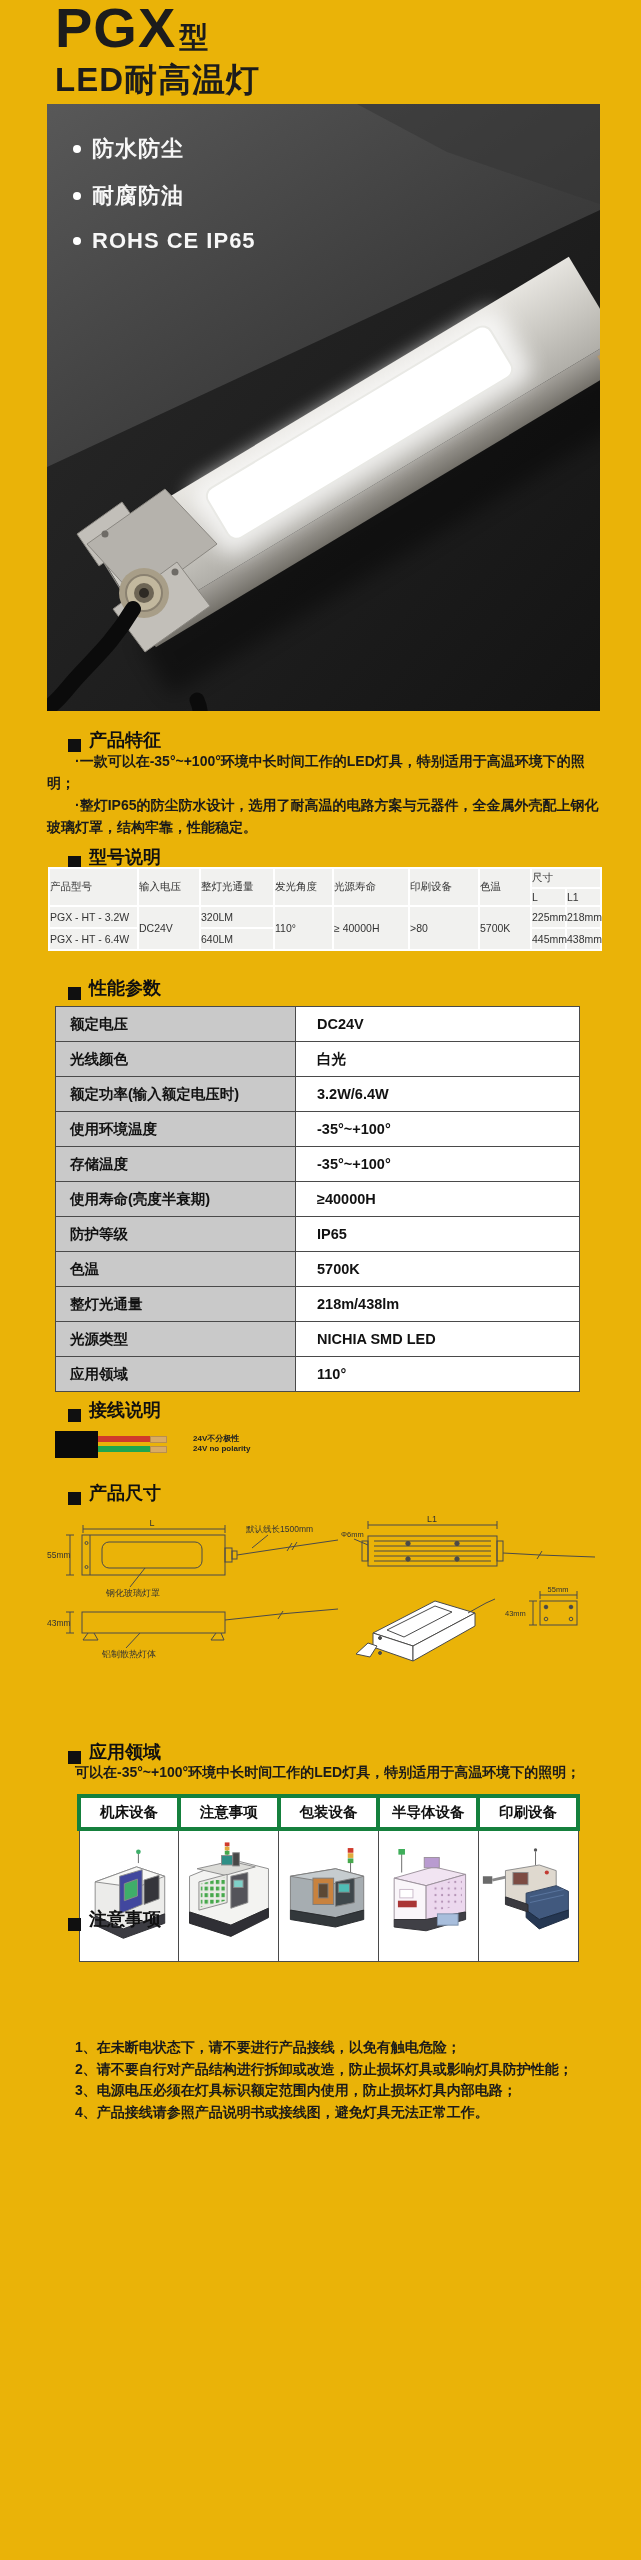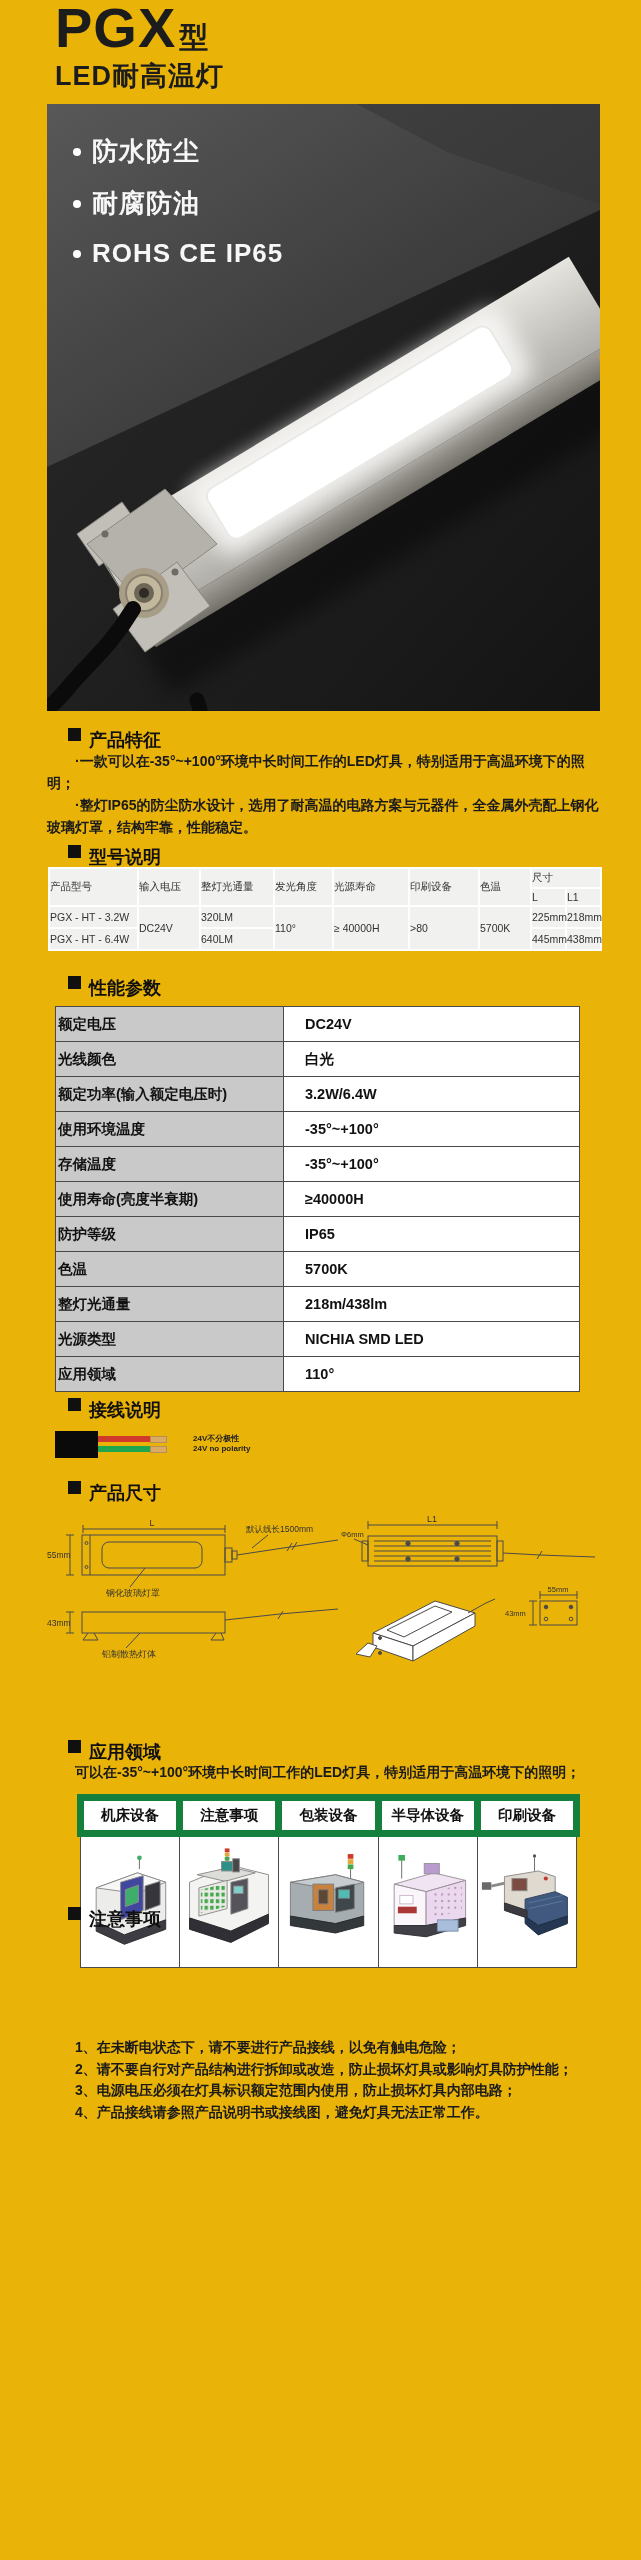--- a/index.html
+++ b/index.html
@@ -5,62 +5,62 @@
   html,body { margin:0; padding:0; background:#ffffff; }
   #page {
     position:relative; width:641px; height:2560px; margin:0 auto;
     background:#eab308; color:#1a1a1a; overflow:hidden;
     font-family:"Liberation Sans","DejaVu Sans",sans-serif;
   }
   
   #brand { position:absolute; top:0px; left:55px; }
   .brand-main { font-size:56px; font-weight:900; line-height:1.0; letter-spacing:1px; color:#1c1c1c; }
   .brand-suffix { font-size:29px; font-weight:900; color:#1c1c1c; margin-left:3px; }
-  .brand-sub { font-size:27px; font-weight:900; color:#1c1c1c; margin-top:0px; letter-spacing:1px;text-align:center; }
+  .brand-sub { font-size:33px; font-weight:900; color:#1c1c1c; margin-top:0px; letter-spacing:1px;text-align:center; }
   
   #hero { position:absolute; top:104px; left:47px; width:553px; height:607px; background:#1d1d1d; overflow:hidden; }
   #hero svg.hero-art { position:absolute; left:0; top:0; }
   .hero-bullets { position:absolute; top:30px; left:26px; margin:0; padding:0; list-style:none; z-index:3; }
-  .hero-bullets li { display:flex; align-items:center; margin-bottom:17px; color:#f7f7f7; font-size:26px; font-weight:700; letter-spacing:1px; }
+  .hero-bullets li { display:flex; align-items:center; margin-bottom:17px; color:#f7f7f7; font-size:22px; font-weight:700; letter-spacing:1px; }
   .hero-bullets .dot { width:8px; height:8px; border-radius:50%; background:#ffffff; margin-right:11px; flex:none; }
   
-  .sec-title { position:absolute; left:47px; display:flex; align-items:flex-start; gap:8px; margin:0; font-size:18px; font-weight:800; color:#101010;padding-left:21px; }
+  .sec-title { position:absolute; left:47px; display:flex; align-items:flex-end; gap:8px; margin:0; font-size:18px; font-weight:800; color:#101010;padding-left:21px; }
   .sq { width:13px; height:13px; background:#101010; flex:none; }
   
   #features-text { position:absolute; top:751px; left:47px; width:556px; }
   #features-text p { margin:0 0 1px 0; font-size:14px; line-height:21.5px; font-weight:600; color:#1a1a1a; text-indent:28px; }
   
   #model-table { position:absolute; top:867px; left:48px; width:552px; border-collapse:collapse; table-layout:fixed; background:#f1f1ef; font-size:10.5px; color:#333; text-align:left; }
   #model-table th, #model-table td { border:2px solid #ffffff; padding:0; font-weight:500; }
   #model-table tr.h1 th { height:18px; }
   #model-table tr.h2 th { height:16px; }
   #model-table tr.d td { height:20px; }
   
   #perf-table { position:absolute; top:1006px; left:55px; width:525px; border-collapse:collapse; font-size:14.5px; color:#111; }
   #perf-table td { border:1px solid #4a4a4a; height:32px; font-weight:600; }
-  #perf-table td.label { background:#c9c9c9; width:224px; padding-left:2px; }
+  #perf-table td.label { background:#c9c9c9; width:224px; padding-left:14px; }
   #perf-table td.value { background:#ffffff; padding-left:21px; }
   
   #wiring-graphic { position:absolute; top:1430px; left:55px; width:260px; height:34px; }
   .cable-block { position:absolute; left:0; top:1px; width:43px; height:27px; background:#0a0a0a; }
   .wire { position:absolute; height:6px; }
   .wire-red  { left:43px; top:6px;  width:52px; background:#d03a2c; }
   .wire-green{ left:43px; top:16px; width:52px; background:#1fa64f; }
   .tip { position:absolute; width:17px; height:7px; background:#d9ab64; border:1px solid #b98f4e; box-sizing:border-box; }
   .tip-red  { left:95px; top:5.5px; }
   .tip-green{ left:95px; top:15.5px; }
   .wire-labels { position:absolute; left:138px; top:4px; font-size:8px; line-height:10px; font-weight:600; color:#222; }
   
   #dims-left  { position:absolute; top:1515px; left:40px; }
   #dims-right { position:absolute; top:1513px; left:340px; }
   .dim-svg text { font-family:"Liberation Sans","DejaVu Sans",sans-serif; fill:#333; }
   
   #apps-desc { position:absolute; top:1764px; left:47px; width:556px; margin:0; padding-left:28px; box-sizing:border-box; font-size:14px; font-weight:600; color:#1a1a1a; }
   #apps-table { position:absolute; top:1794px; left:77px; width:503px; border-collapse:collapse; table-layout:fixed; text-align:center; }
-  #apps-table th { border:7px solid #15803d; height:27px; font-size:14.5px; font-weight:700; color:#111; background:#fff; }
+  #apps-table th { border:4px solid #15803d; height:27px; font-size:14.5px; font-weight:700; color:#111; background:#fff; }
   #apps-table td { border:1px solid #4a4a4a; height:126px; padding:2px; background:#fff; vertical-align:middle; }
   .machine { display:block; margin:0 auto; }
   
   #notes-list { position:absolute; top:2037px; left:47px; width:560px; }
   #notes-list p { margin:0; padding-left:28px; font-size:14px; line-height:21.5px; font-weight:600; color:#1a1a1a; }
 </style>
 </head>
 <body>
 
 <div id="page">

